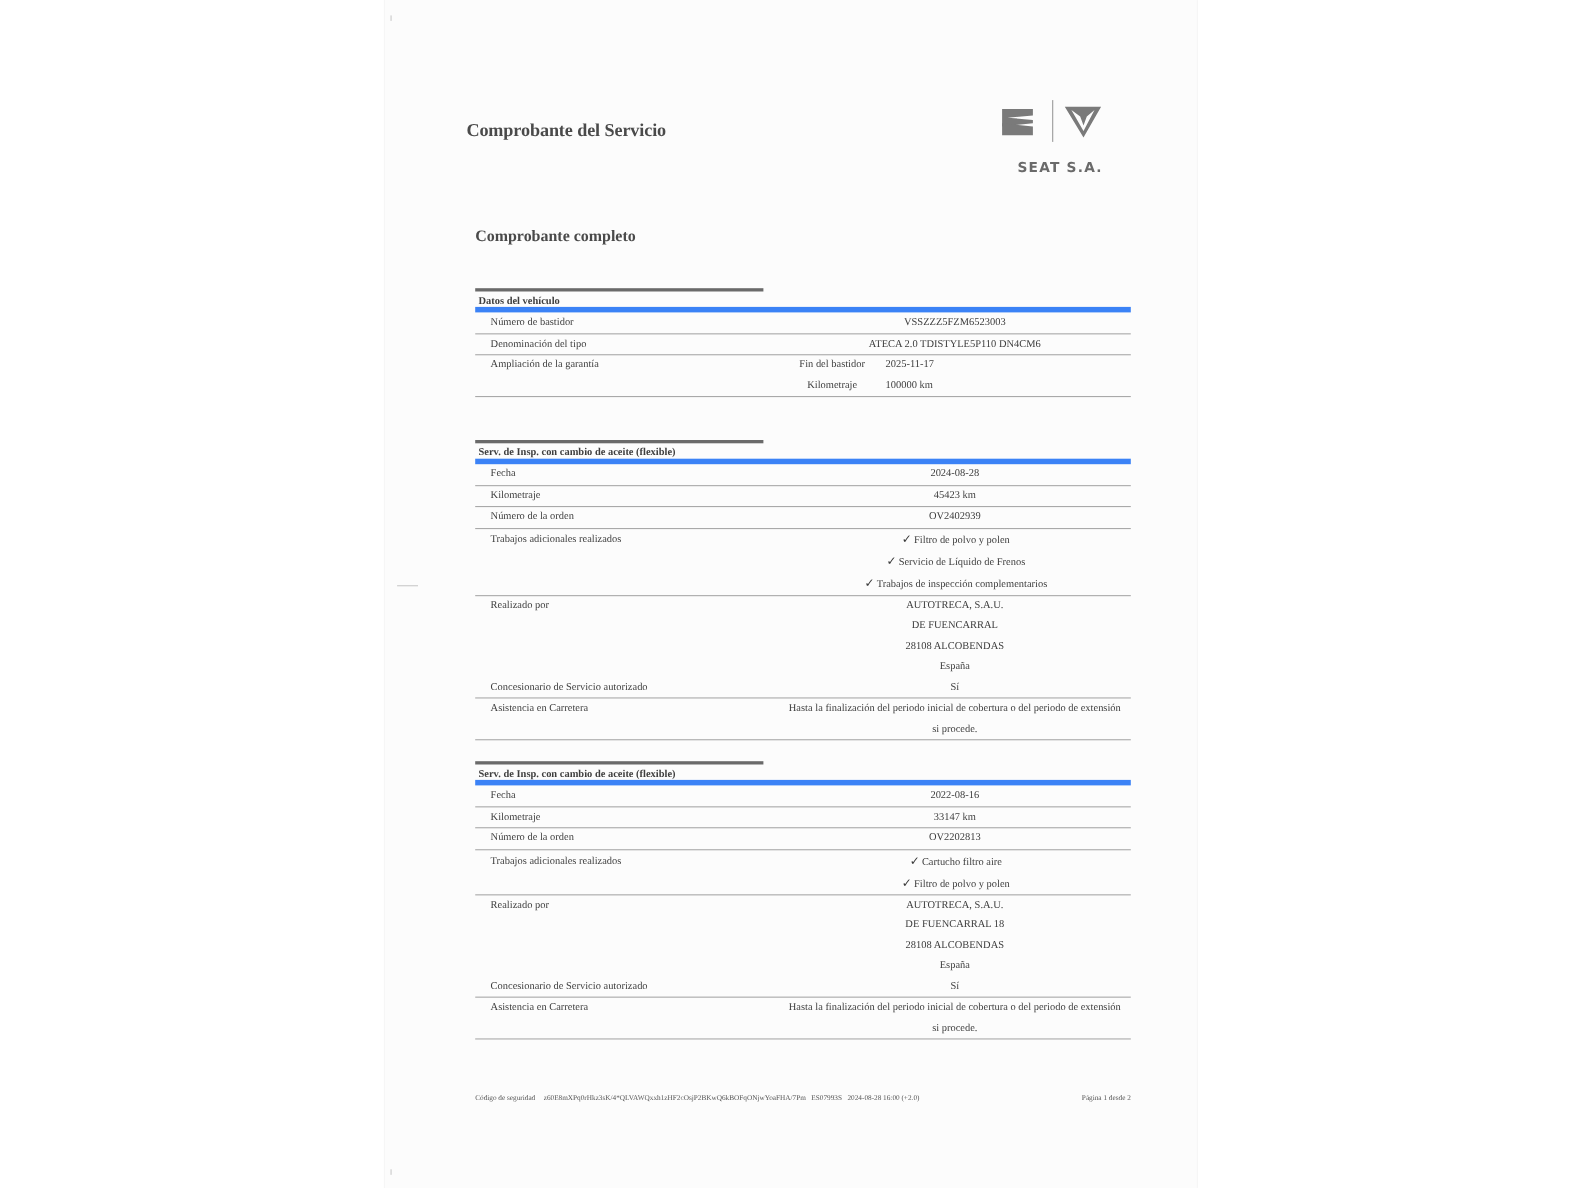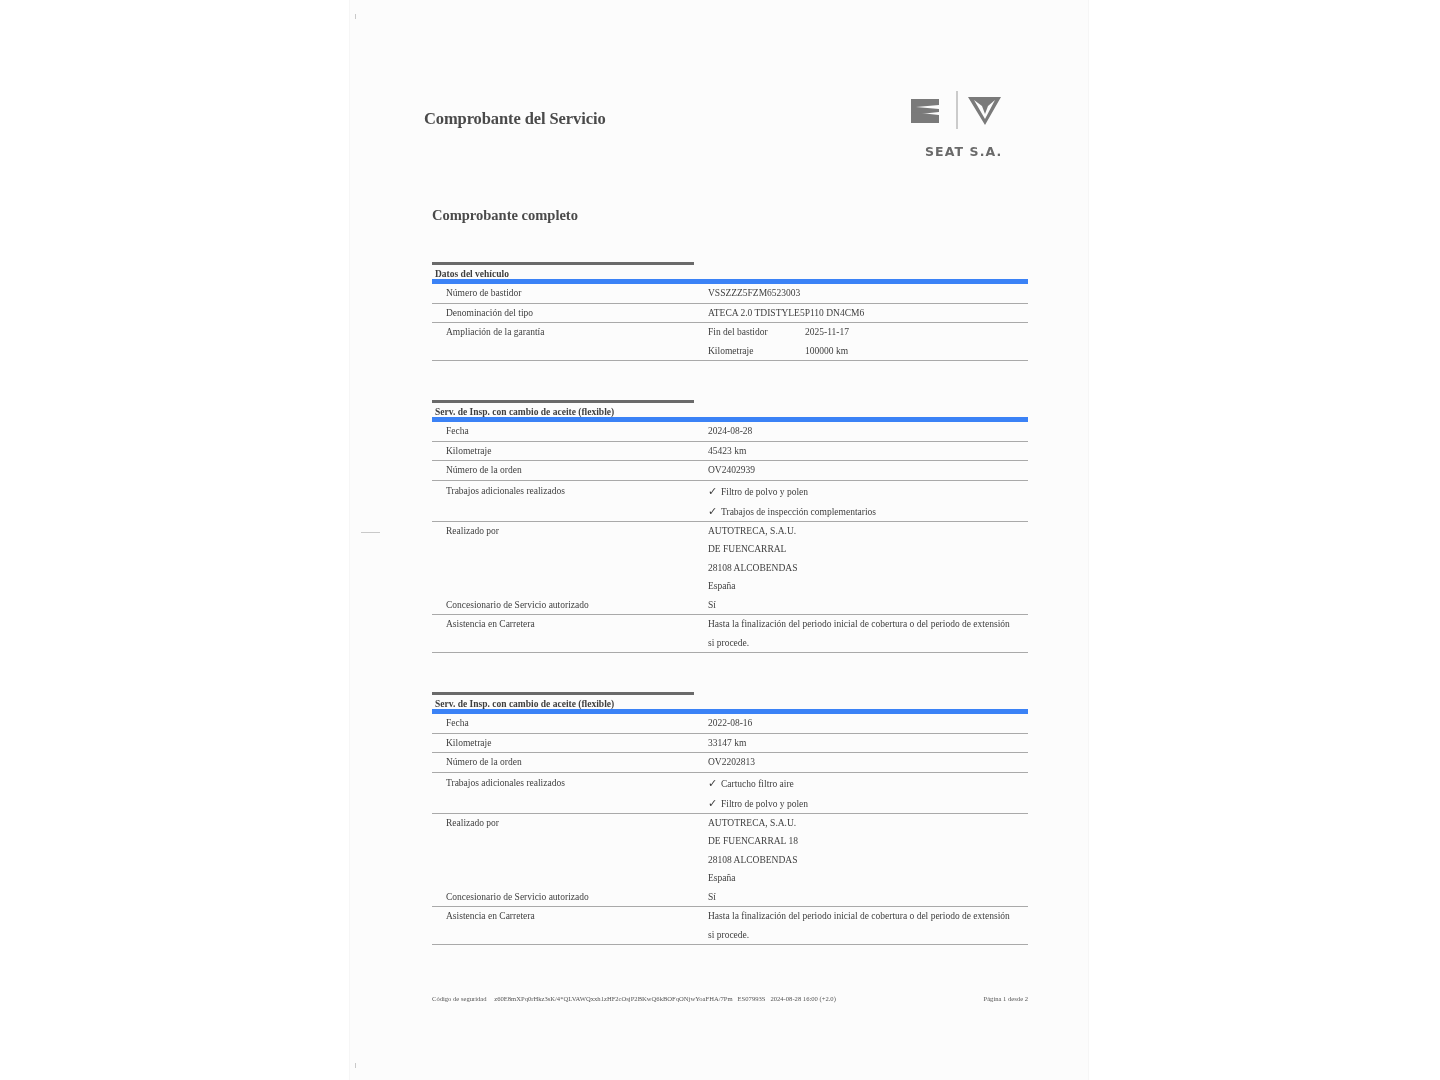--- a/index.html
+++ b/index.html
@@ -32,21 +32,21 @@
   .section { position: absolute; left: 432px; width: 596px; }
   .section-bar { height: 3px; width: 262px; background: #6a6a6a; }
   .section-head {
     font-size: 9.5px; font-weight: bold; color: #3e3e3e;
     height: 19px; line-height: 19px; padding-left: 3px;
     border-bottom: 5px solid #3b82f6;
   }
   .row { display: flex; border-bottom: 1px solid #a9a9a9; }
   .row.noline { border-bottom: none; }
   .cell-label { width: 276px; padding-left: 14px; font-size: 9.5px; color: #3e3e3e; }
-  .cell-value { flex: 1; font-size: 9.5px; color: #3e3e3e; }
+  .cell-value { flex: 1; font-size: 9.5px; color: #3e3e3e; text-align: center; }
   .line { height: 18.5px; line-height: 18.5px; white-space: nowrap; }
   .line.tall { height: 20px; line-height: 20px; }
 
   .kv { display: flex; }
   .kv .k { width: 97px; }
 
   .check { display: inline-block; width: 13px; font-size: 11px; color: #3a3a3a; }
 
   .footer {
     position: absolute; left: 432px; top: 995px; width: 596px;
@@ -116,20 +116,21 @@
     <div class="cell-value line">45423 km</div>
   </div>
   <div class="row">
     <div class="cell-label line">Número de la orden</div>
     <div class="cell-value line">OV2402939</div>
   </div>
   <div class="row">
     <div class="cell-label line tall">Trabajos adicionales realizados</div>
     <div class="cell-value">
       <div class="line tall"><span class="check">✓</span><span>Filtro de polvo y polen</span></div>
+      <div class="line tall"><span class="check">✓</span><span>Servicio de Líquido de Frenos</span></div>
       <div class="line tall"><span class="check">✓</span><span>Trabajos de inspección complementarios</span></div>
     </div>
   </div>
   <div class="row noline">
     <div class="cell-label line">Realizado por</div>
     <div class="cell-value">
       <div class="line">AUTOTRECA, S.A.U.</div>
       <div class="line">DE FUENCARRAL</div>
       <div class="line">28108 ALCOBENDAS</div>
       <div class="line">España</div>

